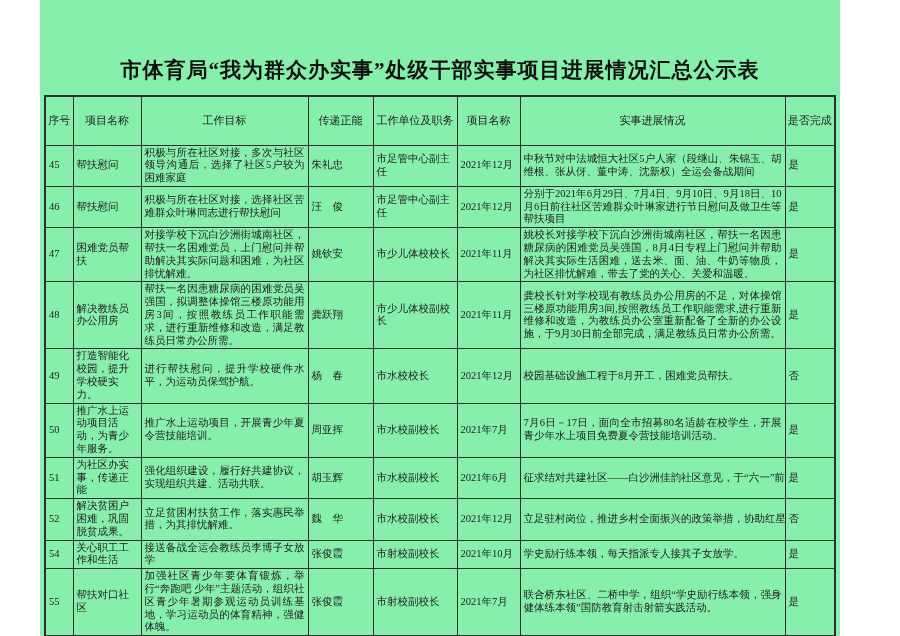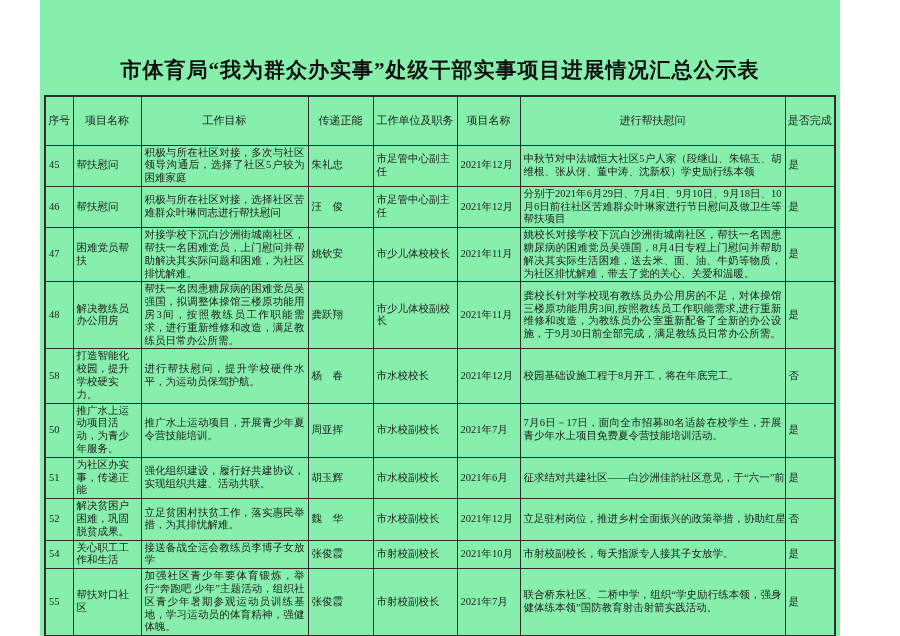--- a/index.html
+++ b/index.html
@@ -83,33 +83,33 @@
         <col style="width:50px">
     </colgroup>
     <thead>
       <tr>
         <th>序号</th>
         <th>项目名称</th>
         <th>工作目标</th>
         <th>传递正能</th>
         <th>工作单位及职务</th>
         <th>项目名称</th>
-        <th>进行帮扶慰问</th>
+        <th>实事进展情况</th>
         <th>是否完成</th>
       </tr>
     </thead>
     <tbody id="table-body">
         <tr>
           <td class="c-num">45</td>
           <td class="c-name">帮扶慰问</td>
           <td class="c-goal">积极与所在社区对接，多次与社区领导沟通后，选择了社区5户较为困难家庭</td>
           <td class="c-person">朱礼忠</td>
           <td class="c-unit">市足管中心副主任</td>
           <td class="c-deadline">2021年12月</td>
-          <td class="c-progress">中秋节对中法城恒大社区5户人家（段继山、朱锦玉、胡维根、张从伢、董中涛、沈新权）学史励行练本领</td>
+          <td class="c-progress">中秋节对中法城恒大社区5户人家（段继山、朱锦玉、胡维根、张从伢、董中涛、沈新权）全运会备战期间</td>
           <td class="c-done">是</td>
         </tr>
         <tr>
           <td class="c-num">46</td>
           <td class="c-name">帮扶慰问</td>
           <td class="c-goal">积极与所在社区对接，选择社区苦难群众叶琳同志进行帮扶慰问</td>
           <td class="c-person">汪　俊</td>
           <td class="c-unit">市足管中心副主任</td>
           <td class="c-deadline">2021年12月</td>
           <td class="c-progress">分别于2021年6月29日、7月4日、9月10日、9月18日、10月6日前往社区苦难群众叶琳家进行节日慰问及做卫生等帮扶项目</td>
@@ -129,27 +129,27 @@
           <td class="c-num">48</td>
           <td class="c-name">解决教练员办公用房</td>
           <td class="c-goal">帮扶一名因患糖尿病的困难党员吴强国，拟调整体操馆三楼原功能用房3间，按照教练员工作职能需求，进行重新维修和改造，满足教练员日常办公所需。</td>
           <td class="c-person">龚跃翔</td>
           <td class="c-unit">市少儿体校副校长</td>
           <td class="c-deadline">2021年11月</td>
           <td class="c-progress">龚校长针对学校现有教练员办公用房的不足，对体操馆三楼原功能用房3间,按照教练员工作职能需求,进行重新维修和改造，为教练员办公室重新配备了全新的办公设施，于9月30日前全部完成，满足教练员日常办公所需。</td>
           <td class="c-done">是</td>
         </tr>
         <tr>
-          <td class="c-num">58</td>
+          <td class="c-num">49</td>
           <td class="c-name">打造智能化校园，提升学校硬实力。</td>
           <td class="c-goal">进行帮扶慰问，提升学校硬件水平，为运动员保驾护航。</td>
           <td class="c-person">杨　春</td>
           <td class="c-unit">市水校校长</td>
           <td class="c-deadline">2021年12月</td>
-          <td class="c-progress">校园基础设施工程于8月开工，将在年底完工。</td>
+          <td class="c-progress">校园基础设施工程于8月开工，困难党员帮扶。</td>
           <td class="c-done">否</td>
         </tr>
         <tr>
           <td class="c-num">50</td>
           <td class="c-name">推广水上运动项目活动，为青少年服务。</td>
           <td class="c-goal">推广水上运动项目，开展青少年夏令营技能培训。</td>
           <td class="c-person">周亚挥</td>
           <td class="c-unit">市水校副校长</td>
           <td class="c-deadline">2021年7月</td>
           <td class="c-progress">7月6日－17日，面向全市招募80名适龄在校学生，开展青少年水上项目免费夏令营技能培训活动。</td>
@@ -175,21 +175,21 @@
           <td class="c-progress">立足驻村岗位，推进乡村全面振兴的政策举措，协助红星村落</td>
           <td class="c-done">否</td>
         </tr>
         <tr>
           <td class="c-num">54</td>
           <td class="c-name">关心职工工作和生活</td>
           <td class="c-goal">接送备战全运会教练员李博子女放学</td>
           <td class="c-person">张俊霞</td>
           <td class="c-unit">市射校副校长</td>
           <td class="c-deadline">2021年10月</td>
-          <td class="c-progress">市射校副校长，每天指派专人接其子女放学。</td>
+          <td class="c-progress">学史励行练本领，每天指派专人接其子女放学。</td>
           <td class="c-done">是</td>
         </tr>
         <tr>
           <td class="c-num">55</td>
           <td class="c-name">帮扶对口社区</td>
           <td class="c-goal">加强社区青少年要体育锻炼，举行“奔跑吧 少年”主题活动，组织社区青少年暑期参观运动员训练基地，学习运动员的体育精神，强健体魄。</td>
           <td class="c-person">张俊霞</td>
           <td class="c-unit">市射校副校长</td>
           <td class="c-deadline">2021年7月</td>
           <td class="c-progress">联合桥东社区、二桥中学，组织“学史励行练本领，强身健体练本领”国防教育射击射箭实践活动。</td>

